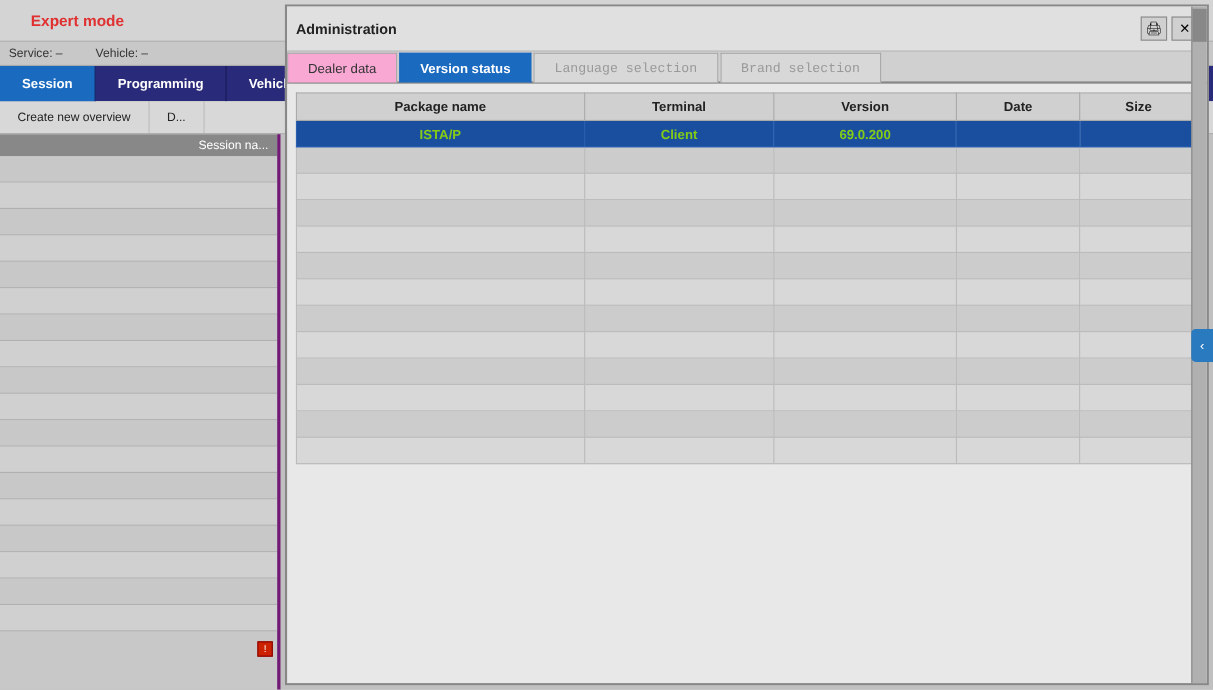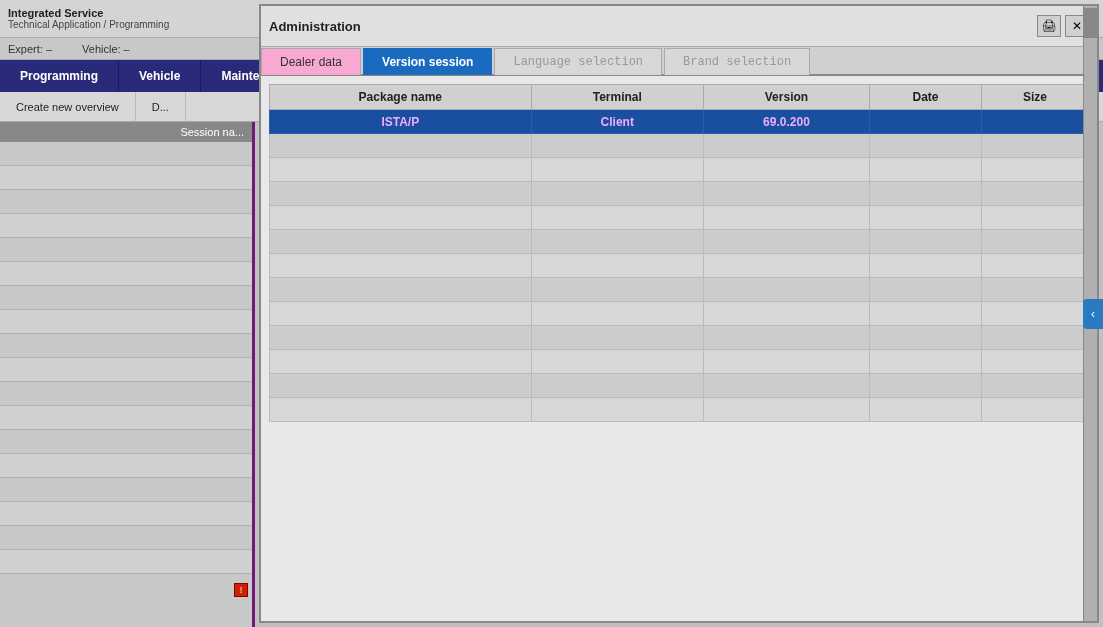--- a/index.html
+++ b/index.html
@@ -304,21 +304,21 @@
       font-weight: bold;
       border: 1px solid #aaa;
       color: #222;
       background: #d0d0d0;
     }
     .data-table tbody tr {
       height: 24px;
     }
     .data-table tbody tr.highlighted {
       background: #1a4fa0;
-      color: #f0abfc;
+      color: #84cc16;
       padding-left: 48px;
     }
     .data-table tbody tr:not(.highlighted) {
       background: #d8d8d8;
     }
     .data-table tbody tr:not(.highlighted):nth-child(even) {
       background: #cccccc;
     }
     .data-table tbody td {
       padding: 4px 8px;
@@ -370,24 +370,20 @@
       cursor: pointer;
       color: white;
       font-size: 12px;
       z-index: 10;
     }
   </style>
 </head>
 <body>
 
 <div class="title-bar">
-  <div class="title-bar-left">
-    <span class="app-title">Integrated Service</span>
-    <span class="app-subtitle">Technical Application / Programming</span>
-  </div>
   <div class="expert-mode">Expert mode</div>
   <div class="title-bar-center">
     <div class="toolbar-icons">
       <div class="toolbar-icon">XP</div>
       <div class="toolbar-icon">🏠</div>
       <div class="toolbar-icon active">🔧</div>
       <div class="toolbar-icon">⊞</div>
       <div class="toolbar-icon">📱</div>
       <div class="toolbar-icon">🖼</div>
       <div class="toolbar-icon">?</div>
@@ -395,29 +391,30 @@
     </div>
   </div>
   <div class="win-controls">
     <div class="win-btn">–</div>
     <div class="win-btn">v</div>
     <div class="win-btn">×</div>
   </div>
 </div>
 
 <div class="session-bar">
-  <span>Expert:  –</span>
+  <span>Service:  –</span>
   <span>Vehicle:  –</span>
   <div class="terminal-right">
     <span>Terminal 15:  –</span>
     <span>Terminal 30:  –</span>
   </div>
 </div>
 
 <div class="nav-tabs">
+  <div class="nav-tab active">Session</div>
   <div class="nav-tab">Programming</div>
   <div class="nav-tab">Vehicle</div>
   <div class="nav-tab">Maintenance</div>
   <div class="nav-tab">Data management</div>
 </div>
 
 <div class="sub-nav">
   <div class="sub-nav-item">Create new overview</div>
   <div class="sub-nav-item">D...</div>
 </div>
@@ -457,21 +454,21 @@
       <div class="dialog-titlebar">
         <span class="dialog-title">Administration</span>
         <div class="dialog-title-icons">
           <div class="dialog-icon-btn">🖨</div>
           <div class="dialog-icon-btn">✕</div>
         </div>
       </div>
 
       <div class="dialog-tabs">
         <div class="dialog-tab">Dealer data</div>
-        <div class="dialog-tab active">Version session</div>
+        <div class="dialog-tab active">Version status</div>
         <div class="dialog-tab disabled">Language selection</div>
         <div class="dialog-tab disabled">Brand selection</div>
       </div>
 
       <div class="dialog-content">
         <table class="data-table">
           <thead>
             <tr>
               <th>Package name</th>
               <th>Terminal</th>

